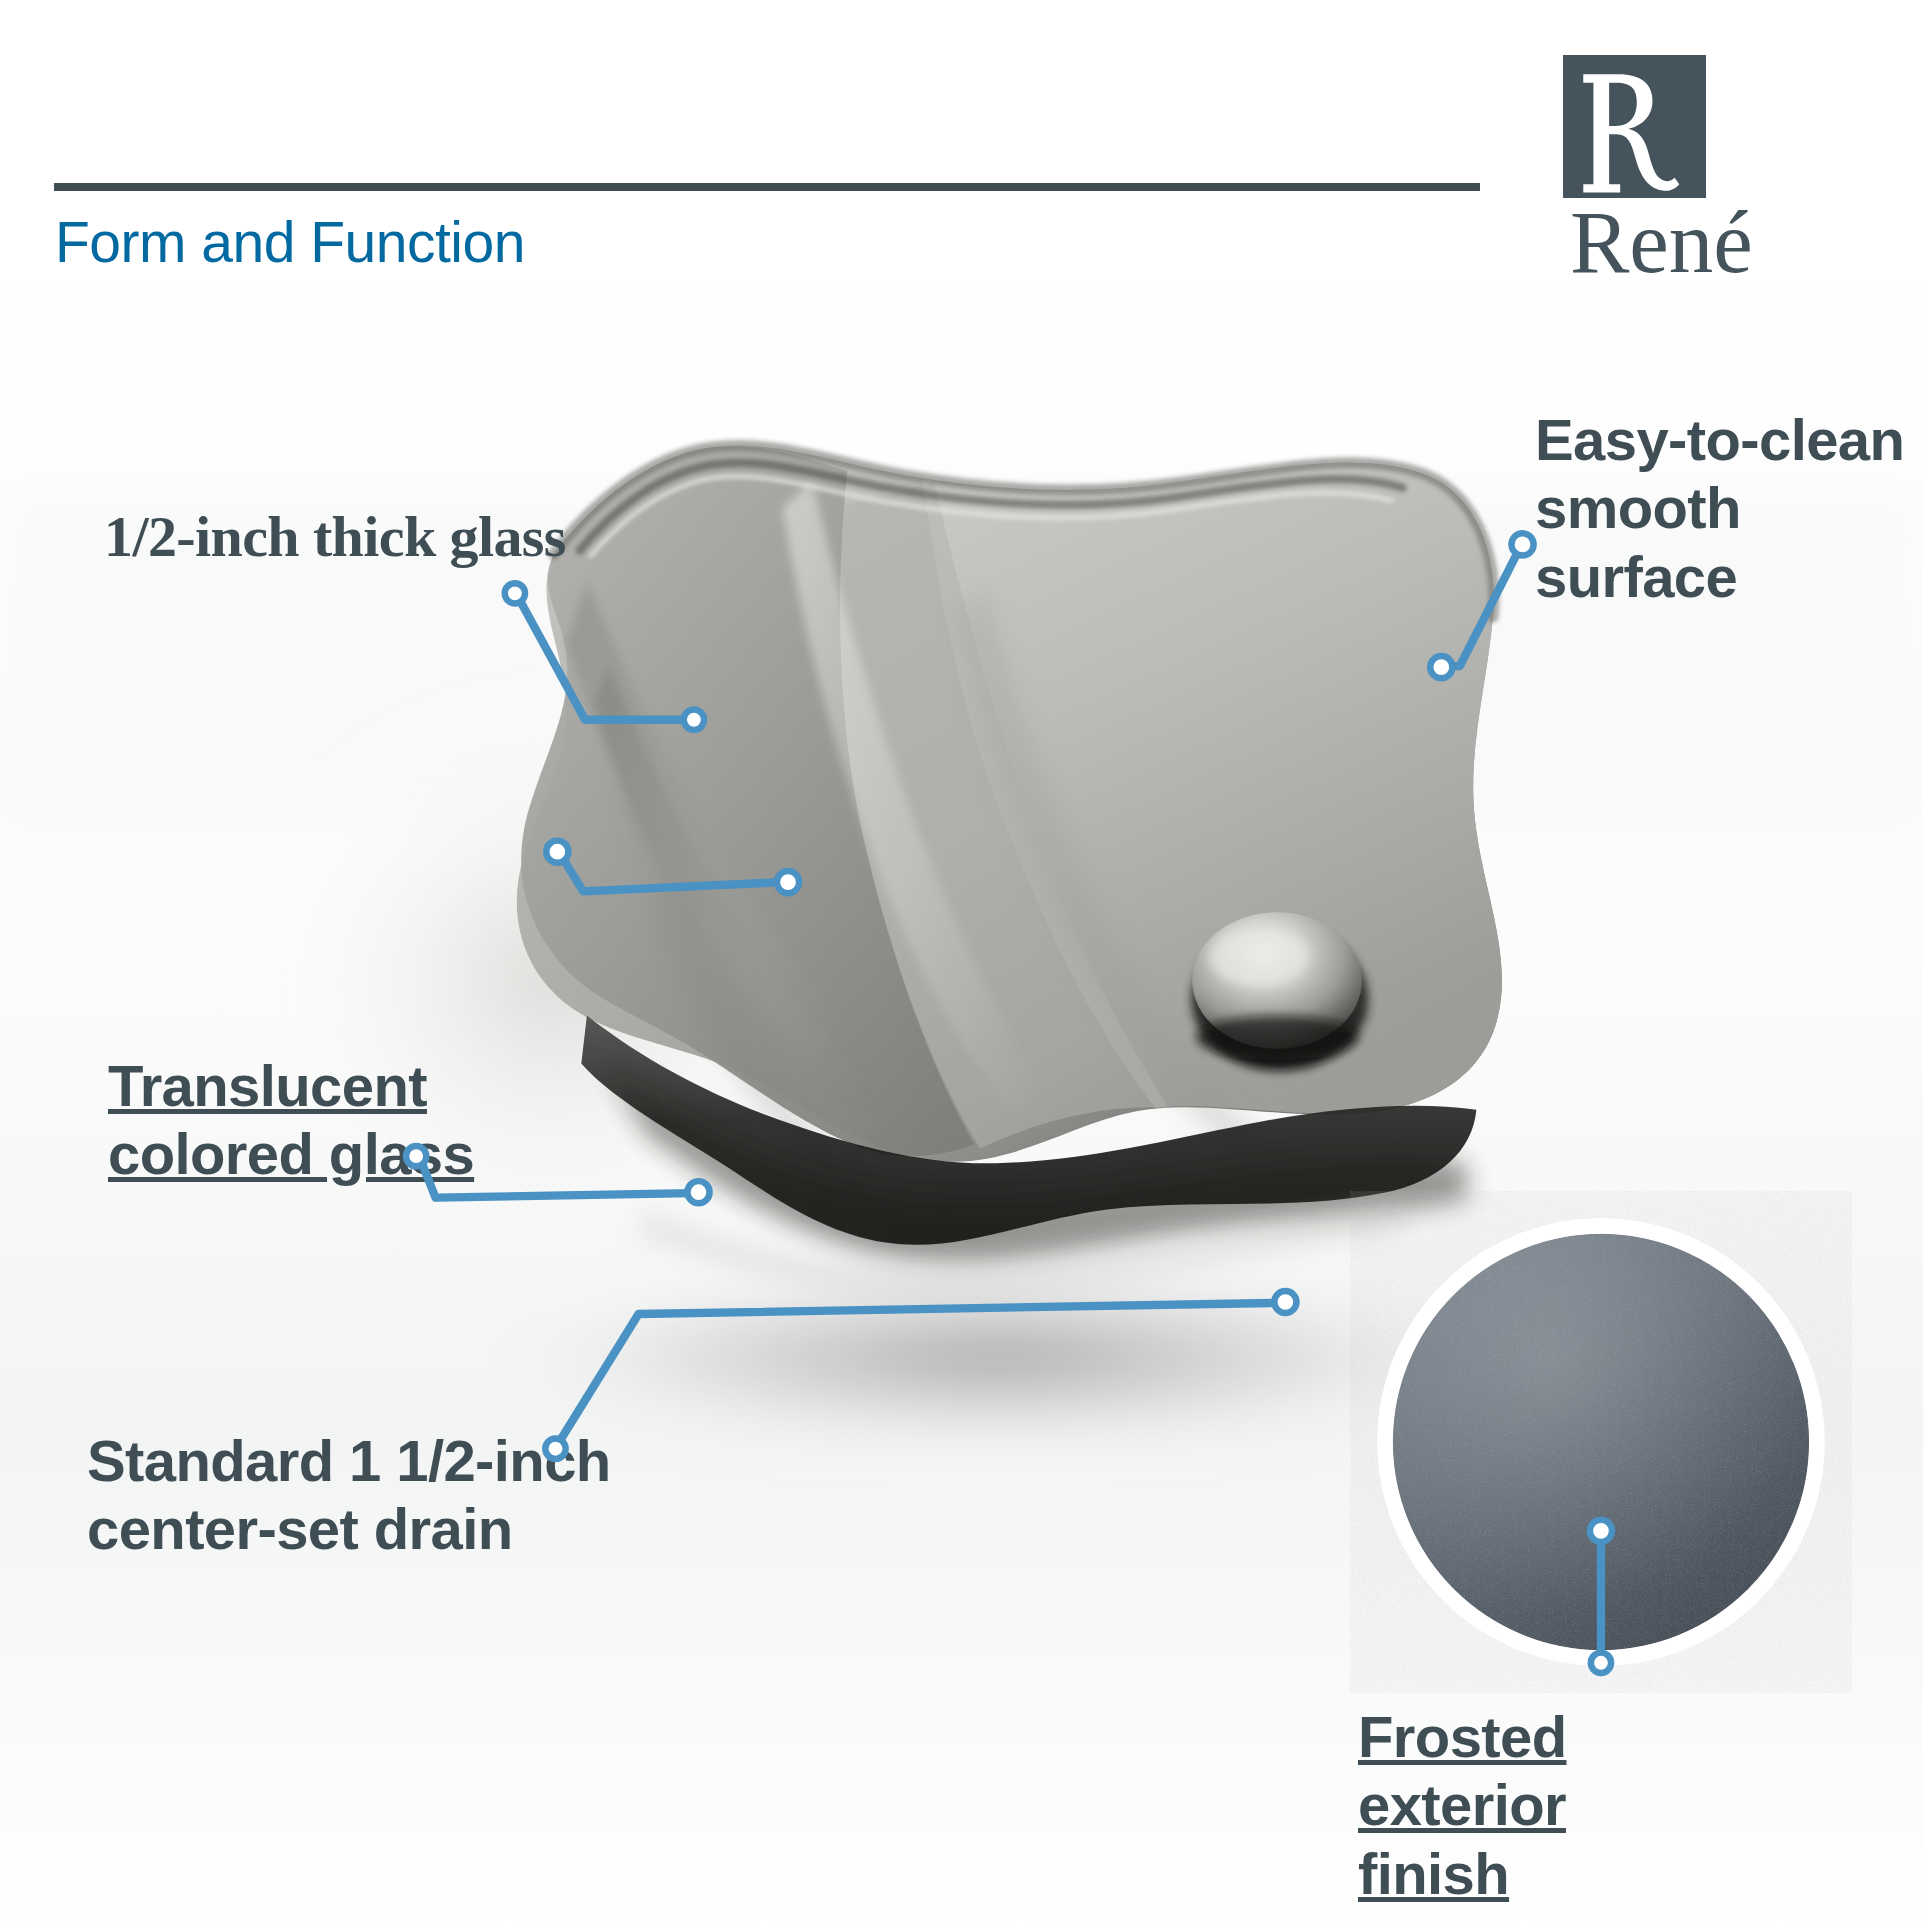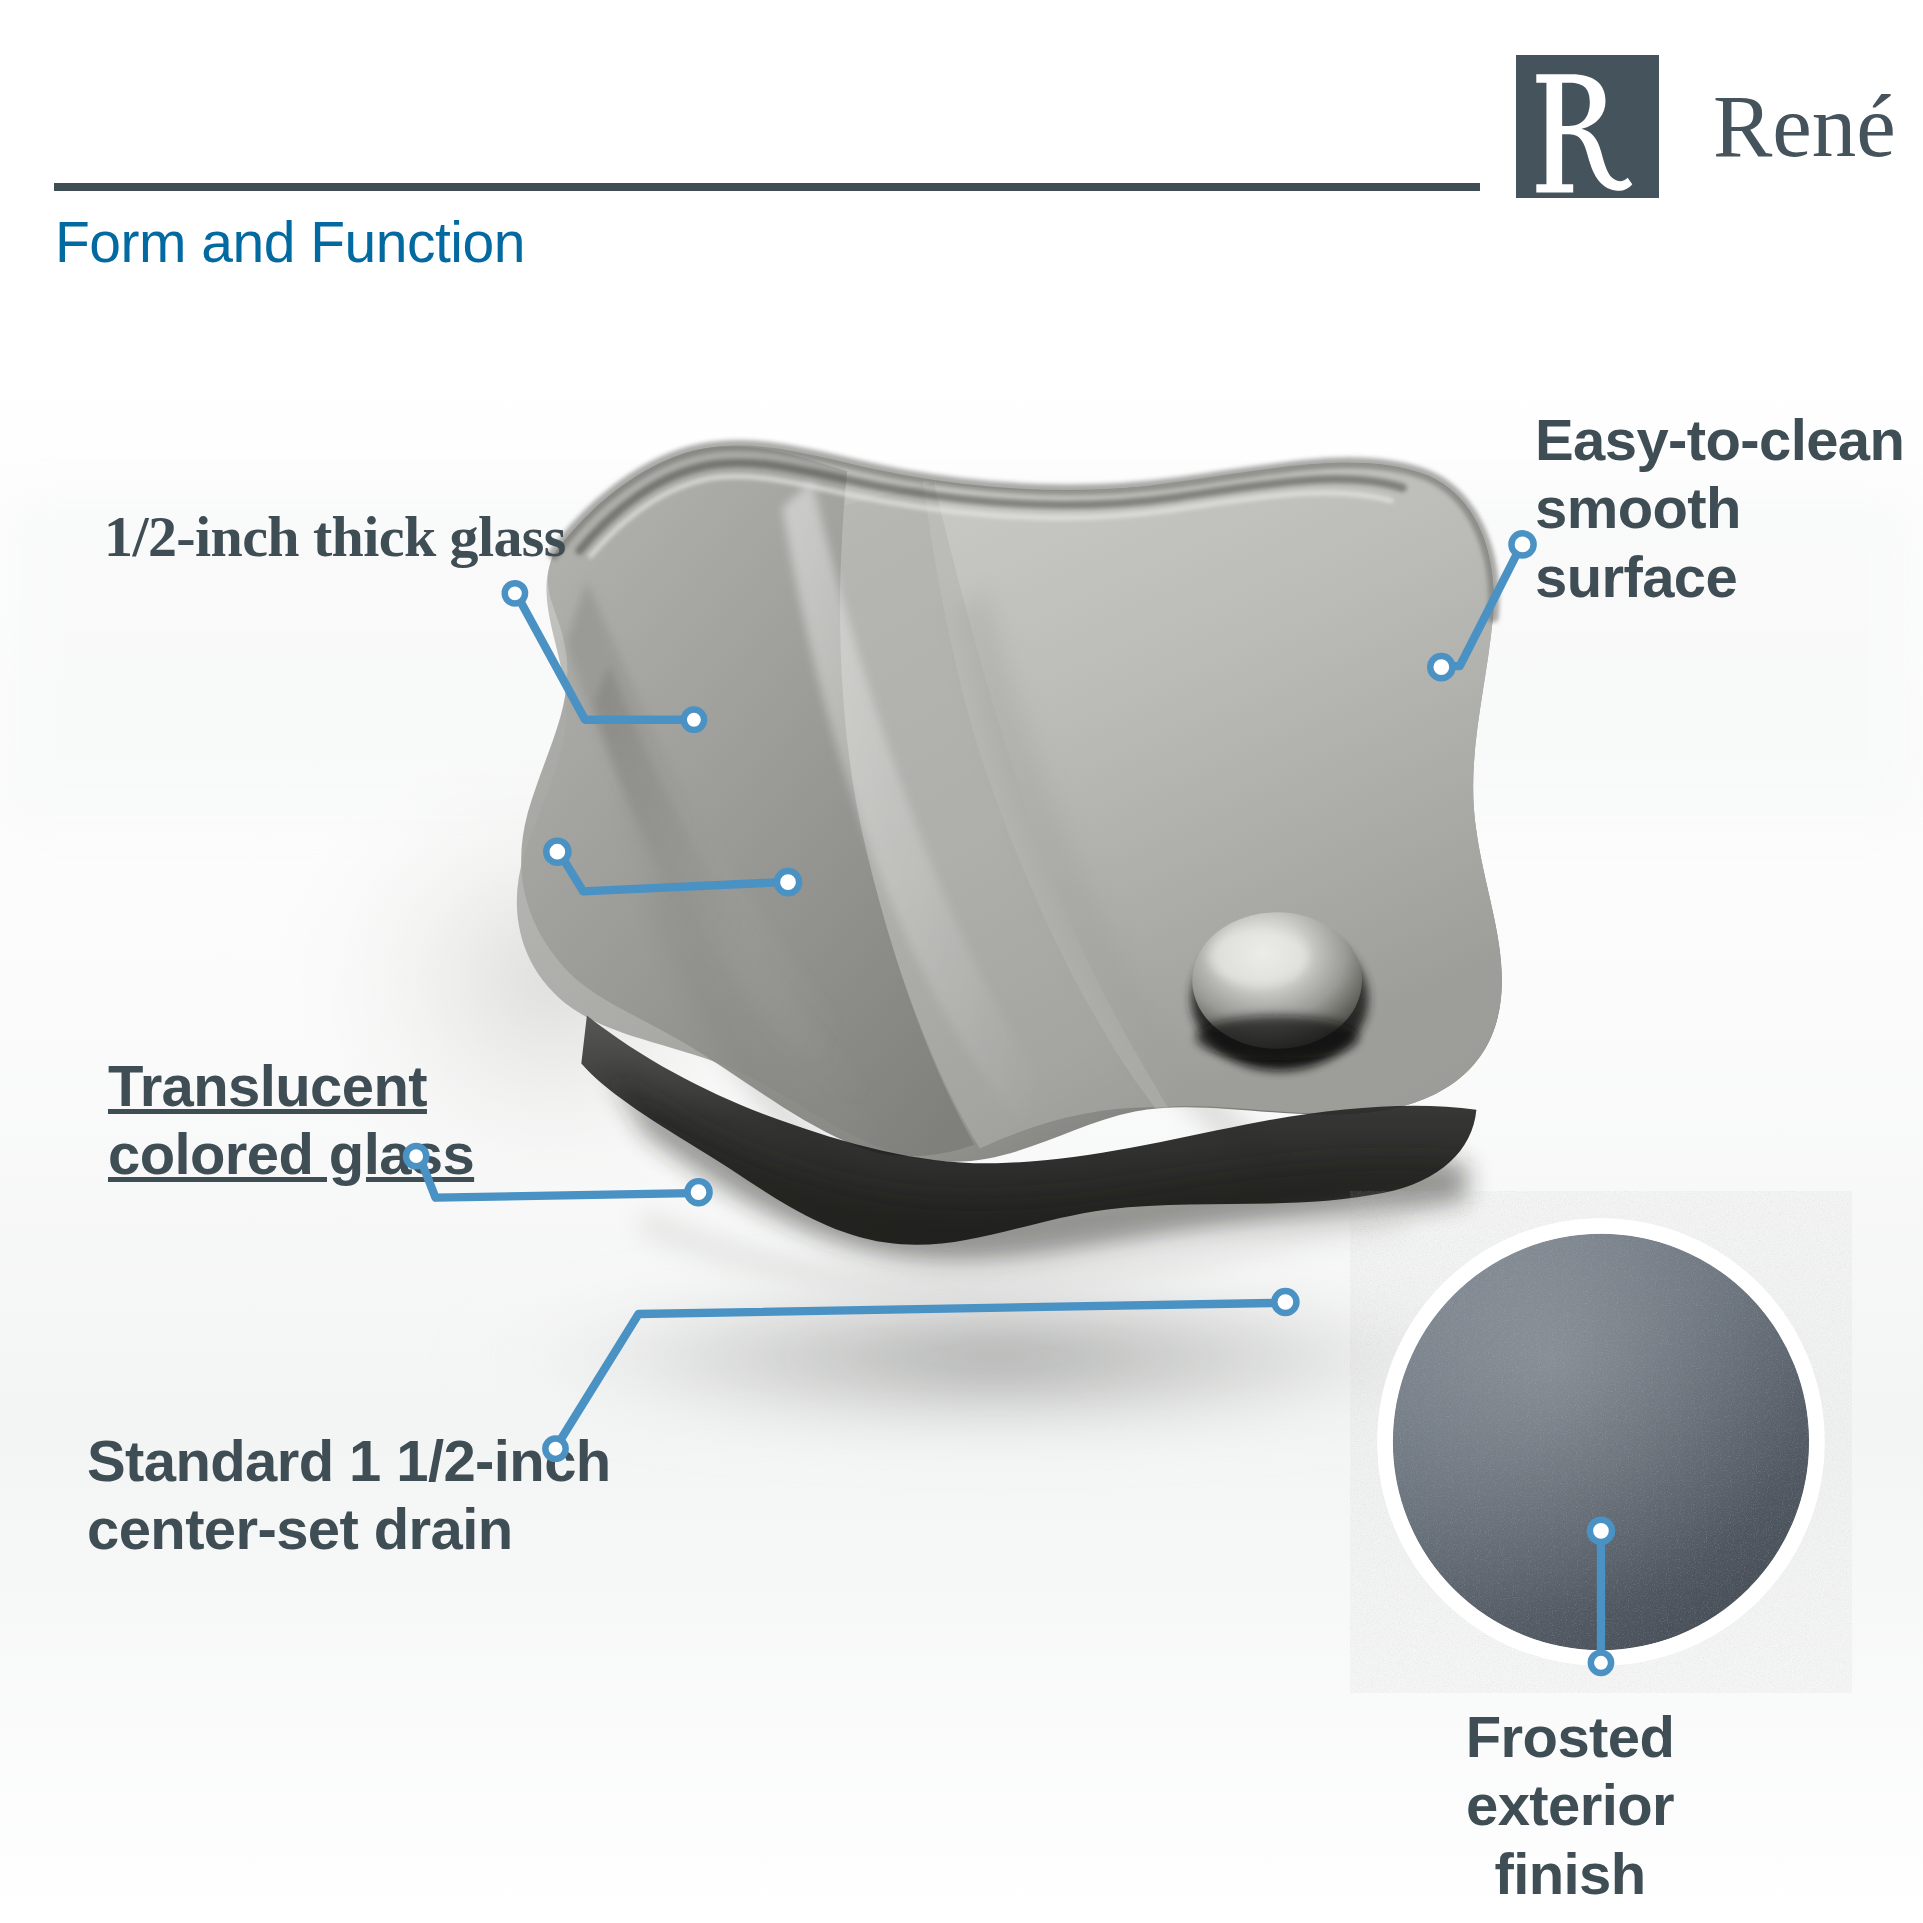--- a/index.html
+++ b/index.html
@@ -53,20 +53,21 @@
     line-height: 1.0;
   }
 
   
   #logo-wrap {
     position: absolute;
     left: 1516px;
     top: 55px;
     display: flex;
     align-items: center;
+    flex-direction: column;
   }
   #logo-mark {
     width: 143px;
     height: 143px;
     background: #45545c;
     position: relative;
     flex: none;
   }
   #logo-mark svg { display:block; }
   #logo-word {
@@ -96,21 +97,21 @@
     font-weight: 700;
     line-height: 1.18;
     letter-spacing: -0.6px;
     white-space: pre-line;
   }
   #label-thick      { left: 104px;  top: 503px; font-family: Liberation Serif, serif;  }
   #label-tempered   { left: 100px;  top: 773px;  }
   #label-translucent{ left: 108px;  top: 1052px; text-decoration: underline; }
   #label-drain      { left: 87px;  top: 1427px; }
   #label-easyclean  { left: 1535px; top: 406px; text-align: left; }
-  #label-frosted    { left: 1404px; top: 1703px; text-align: center; width: 332px; }
+  #label-frosted    { left: 1358px; top: 1703px; text-align: left; width: 332px; text-decoration: underline; }
 
   
   #leaders {
     position: absolute;
     left: 0; top: 0;
     width: 1923px;
     height: 1923px;
     pointer-events: none;
   }
 </style>

